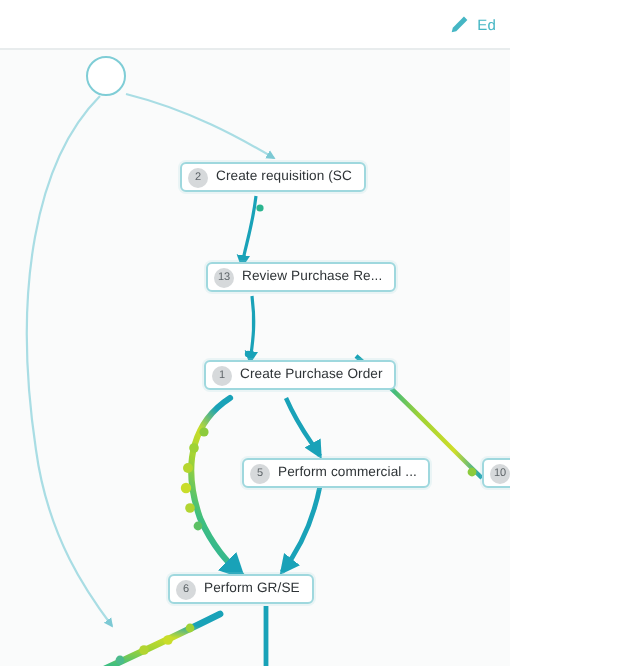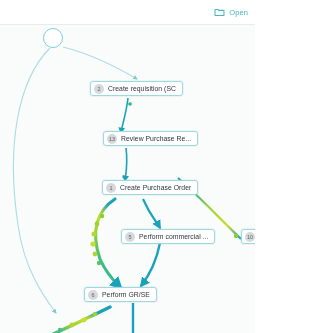--- a/index.html
+++ b/index.html
@@ -68,30 +68,30 @@
     box-sizing:border-box;z-index:9;cursor:pointer;
   }
 </style>
 </head>
 <body>
 
 <div id="app">
 
   <div class="toolbar">
 
+
+
     <div class="tb-item">
       <span class="tb-ico">
         <svg viewBox="0 0 16 16" width="11" height="11">
-          <path d="M1.5 3.5h4.2l1.2 1.4h7.6v7.6H1.5z" fill="none" stroke="#45b6c4" stroke-width="1.5" stroke-linejoin="round"></path>
+          <path d="M11.6 1.9l2.5 2.5-8.1 8.1-3.3.8.8-3.3z" fill="#45b6c4"></path>
         </svg>
       </span>
-      <span class="lbl">Open</span>
+      <span class="lbl">Ed</span>
     </div>
-
-
 
   </div>
 
   <div class="canvas">
 
     <svg class="edges" viewBox="0 0 255 308">
       <defs>
         <marker id="ah-l" markerWidth="5" markerHeight="5" refX="3.4" refY="2.5" orient="auto">
           <path d="M0,0.4 L4.2,2.5 L0,4.6 z" fill="#7cc9d4"></path>
         </marker>

